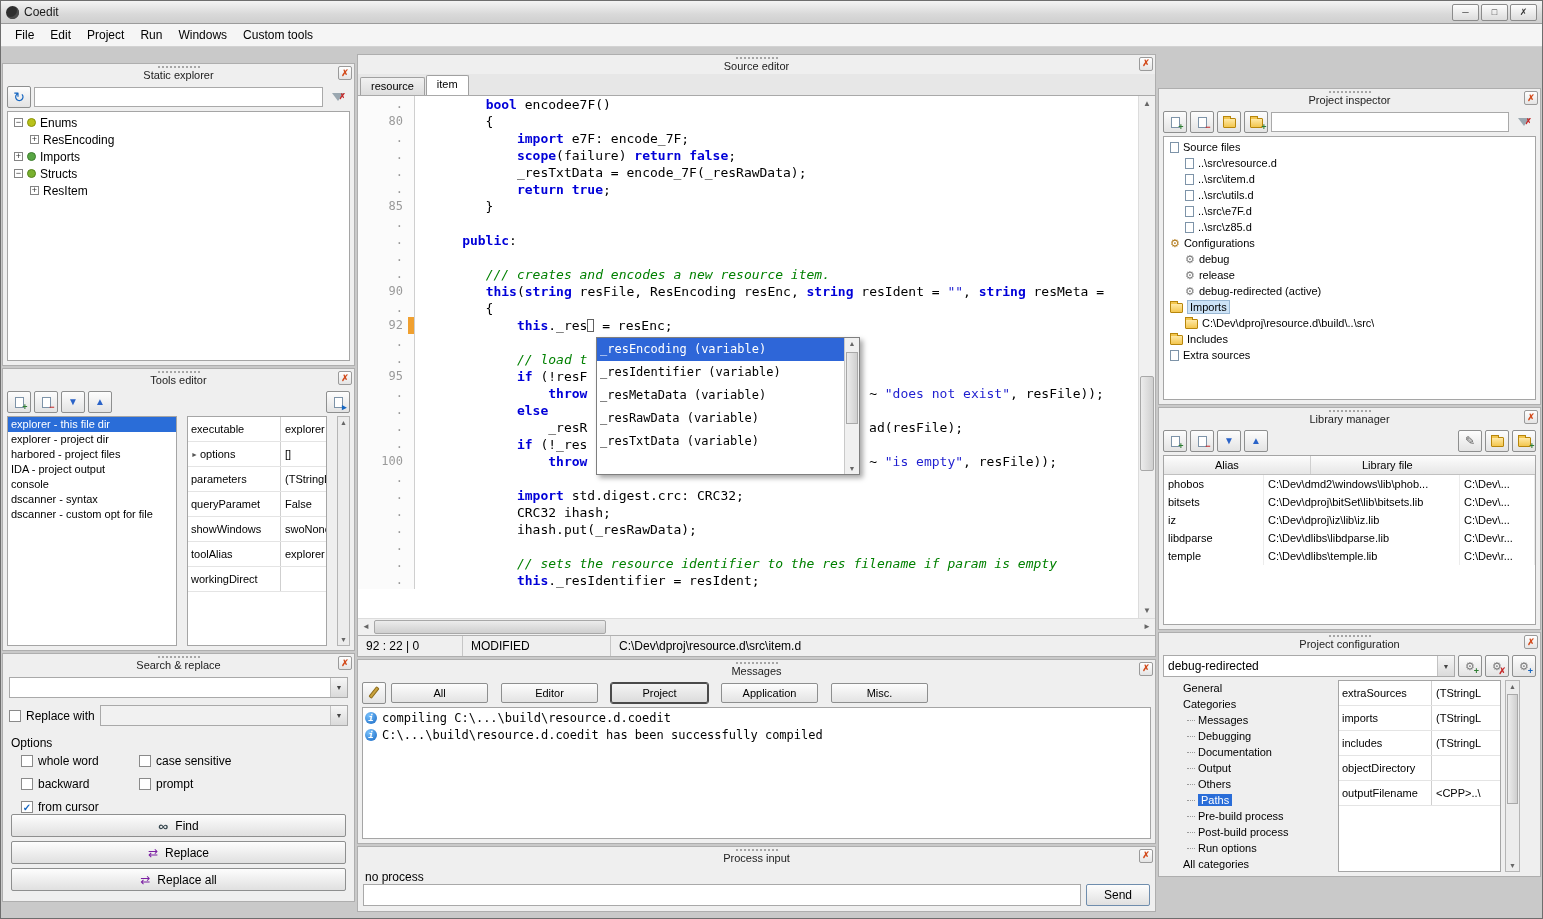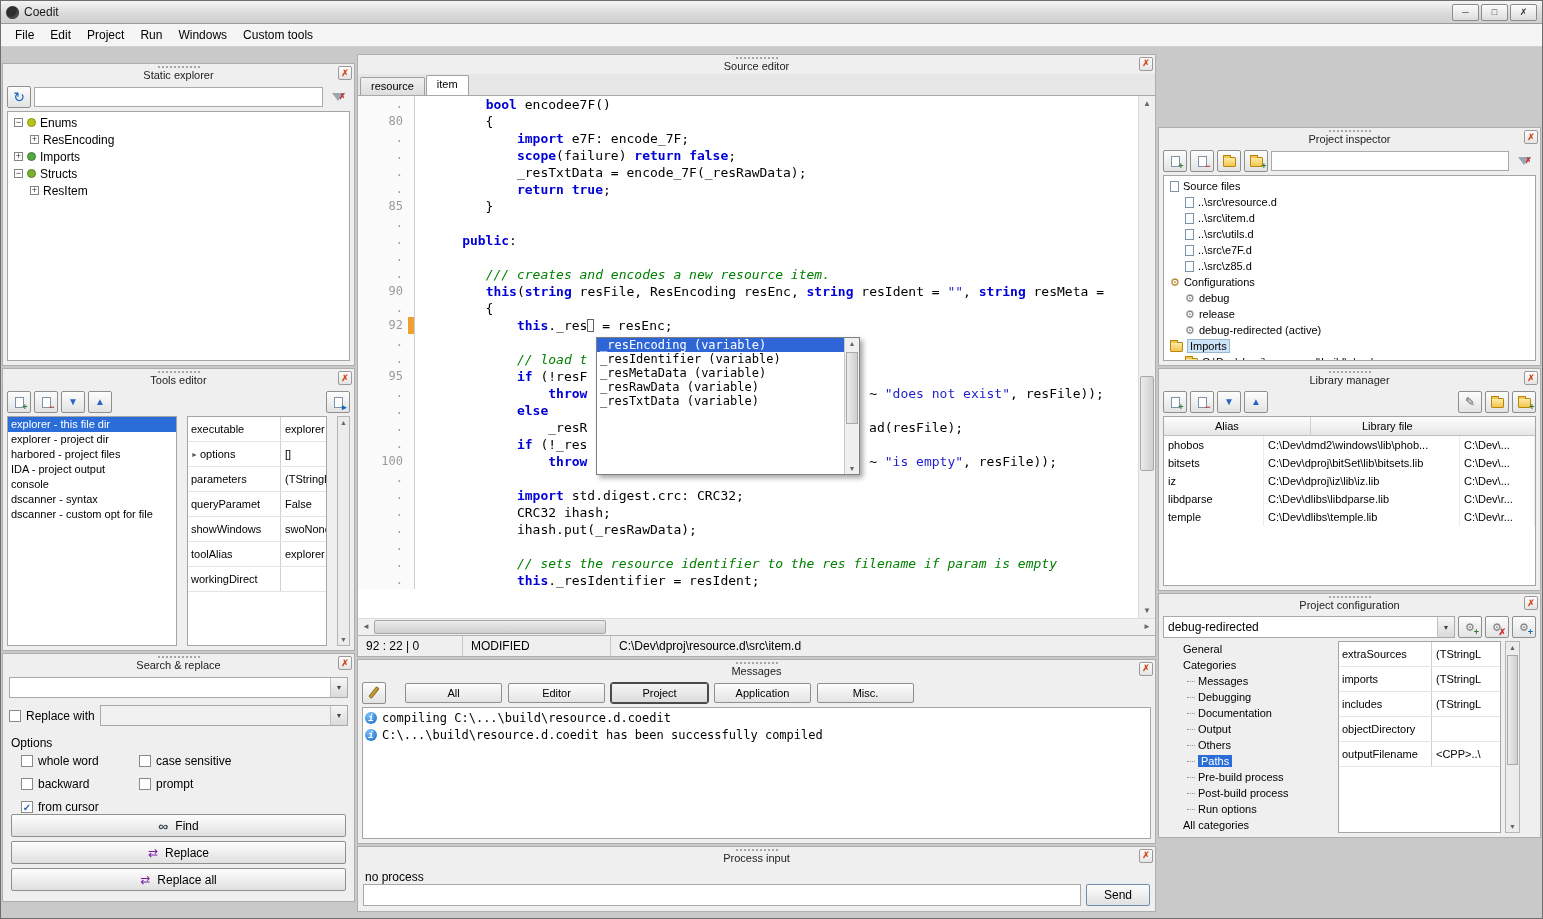--- a/index.html
+++ b/index.html
@@ -133,21 +133,21 @@
   .hthumb { position:absolute; top:1px; bottom:1px; background:linear-gradient(#ececec,#cfcfcf);
     border:1px solid #a8a8a8; border-radius:2px; }
   .statusbar { height:21px; flex:none; display:flex; align-items:center; background:#efefef; border-top:1px solid #b0b0b0; font-size:12px; }
   .sb1 { width:104px; padding-left:8px; } .sb2 { width:148px; padding-left:8px; border-left:1px solid #c6c6c6; align-self:stretch; display:flex; align-items:center; }
   .sb3 { flex:1; padding-left:8px; border-left:1px solid #c6c6c6; align-self:stretch; display:flex; align-items:center; }
 
   
   .popup { position:absolute; left:238px; top:282px; width:264px; height:138px; background:#fff;
     border:1px solid #7f7f7f; box-shadow:3px 3px 5px rgba(0,0,0,.35); z-index:10; display:flex; }
   .pop-list { flex:1; min-width:0; }
-  .pop-item { height:14px; display:flex; align-items:center; padding:0 3px; font:12px "DejaVu Sans Mono",monospace; white-space:pre; }
+  .pop-item { height:23px; display:flex; align-items:center; padding:0 3px; font:12px "DejaVu Sans Mono",monospace; white-space:pre; }
   .pop-item.sel { background:#2e66d8; color:#fff; }
   .pop-scroll { width:15px; flex:none; background:#f0f0f0; border-left:1px solid #c9c9c9; position:relative;
     display:flex; flex-direction:column; justify-content:space-between; align-items:center; font-size:7px; color:#666; padding:2px 0; }
   .pop-thumb { position:absolute; top:14px; left:1px; right:1px; height:72px; background:linear-gradient(90deg,#ececec,#cfcfcf); border:1px solid #a8a8a8; }
 
   
   .filter-btn { width:97px; height:20px; font-size:11px; background:linear-gradient(#fdfdfd,#e3e3e3);
     border:1px solid #8e8f8f; border-radius:2px; }
   .filter-btn.active { border:1px solid #4a4a4a; outline:1px solid #4a4a4a; background:linear-gradient(#f4f4f4,#dcdcdc); }
   .msg-list { margin:0 4px 4px; flex:1; position:relative; font:12px "DejaVu Sans Mono",monospace; padding:2px; }
@@ -488,21 +488,21 @@
       <section class="panel" style="height:185px">
         <div class="panel-head">
           <div class="grip"></div>
           <span class="panel-title">Messages</span>
           <button class="panel-close">✗</button>
         </div>
         <div class="tbar">
           <button class="tbtn">
               <span class="ic-brush"></span>
             </button>
-          <div id="msg-filters" style="display:flex;gap:6px;margin-left:16px">
+          <div id="msg-filters" style="display:flex;gap:13px;margin-left:2px">
               <button class="filter-btn">All</button>
               <button class="filter-btn">Editor</button>
               <button class="filter-btn active">Project</button>
               <button class="filter-btn">Application</button>
               <button class="filter-btn">Misc.</button>
             </div>
         </div>
         <div class="well msg-list" id="msg-list">
             <div class="mrow">
               <span class="info-ic">i</span>
@@ -526,21 +526,21 @@
           <div class="pi-row">
             <input class="pi-input" value="" style="">
             <button class="send-btn">Send</button>
           </div>
         </div>
       </section>
     </div>
 
     <div class="col col-right">
 
-      <section class="panel" style="height:239px">
+      <section class="panel" style="height:317px">
         <div class="panel-head">
           <div class="grip"></div>
           <span class="panel-title">Project inspector</span>
           <button class="panel-close">✗</button>
         </div>
         <div class="tbar">
           <button class="tbtn">
               <span class="stack">
                 <span class="ic-page"></span>
                 <span class="ov green">+</span>

